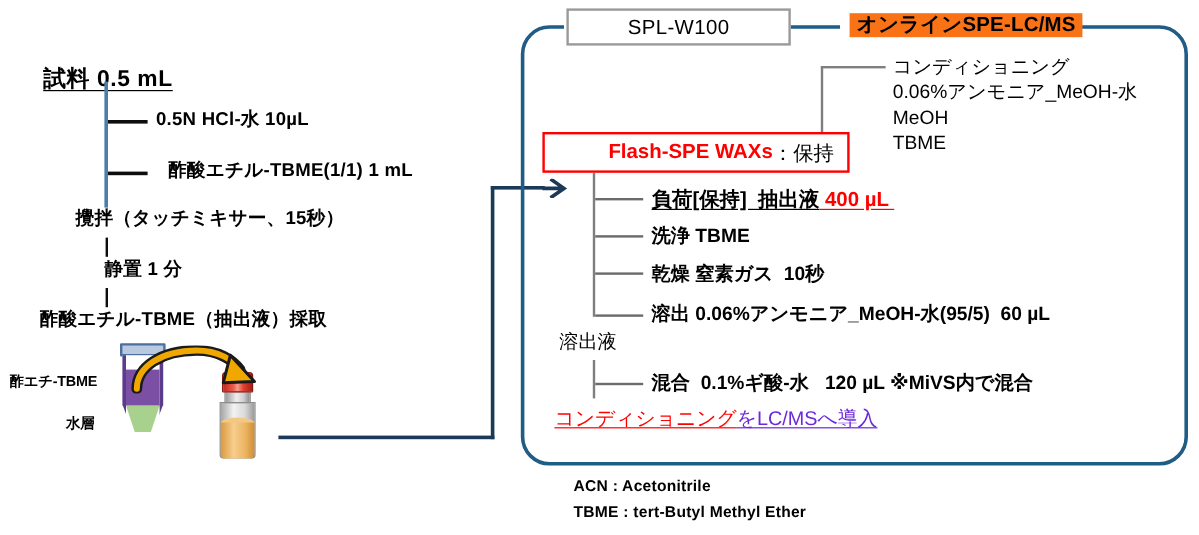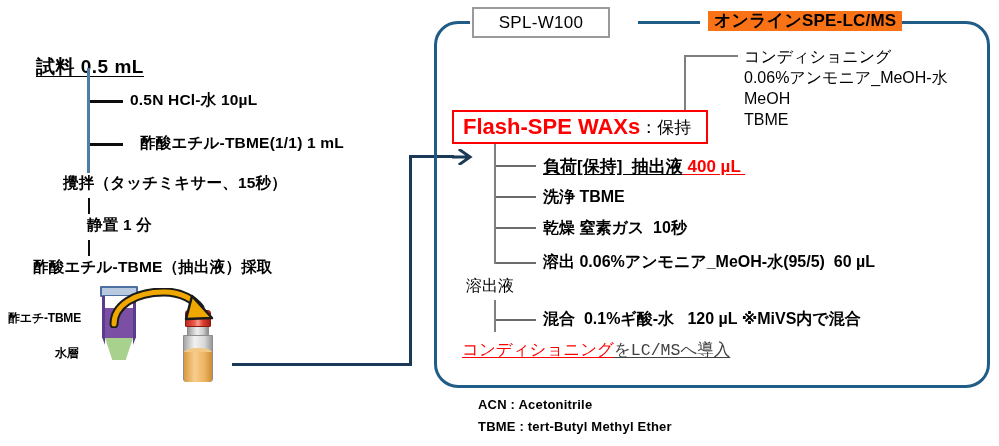--- a/index.html
+++ b/index.html
@@ -84,21 +84,21 @@
 
   
   #spe-container{
     left:434px;top:21px;width:556px;height:367px;
     border:3px solid #1f5c86;border-radius:24px;box-sizing:border-box;
   }
   #container-top-mask{left:470px;top:14px;width:168px;height:16px;background:#fff;}
   #container-title-mask{left:700px;top:14px;width:196px;height:16px;background:#fff;}
 
   #spl-box{
-    left:472px;top:7px;width:138px;height:31px;
+    left:472px;top:7px;width:187px;height:31px;
     border:2px solid #9a9a9a;background:#ffffff;box-sizing:border-box;
     display:flex;align-items:center;justify-content:center;
   }
   #spl-box span{font-size:17px;color:#000;letter-spacing:.3px;}
 
   #online-title{
     left:708px;top:11px;font-size:17px;font-weight:bold;letter-spacing:.2px;
     background:#f97316;padding:0 6px;
   }
 
@@ -106,21 +106,21 @@
   #cond-v{left:684px;top:56px;width:2px;height:58px;background:#7f7f7f;}
   #cond-h{left:684px;top:55px;width:54px;height:2px;background:#7f7f7f;}
   #cond-text{left:744px;top:46px;font-size:16px;line-height:1.32;}
 
   
   #flash-box{
     left:452px;top:110px;width:256px;height:34px;
     border:2px solid #ff0000;box-sizing:border-box;background:#fff;
     display:flex;align-items:center;
   }
-  #flash-box .red{color:#ff0000;font-weight:bold;font-size:22px;}
+  #flash-box .red{color:#ff0000;font-weight:bold;font-size:17px;margin-left:44px;}
   #flash-box .blk{color:#000;font-size:17px;}
 
   
   #tree-v1{left:494px;top:144px;width:2px;height:120px;background:#7f7f7f;}
   #tree-v2{left:494px;top:300px;width:2px;height:32px;background:#7f7f7f;}
   .tb{height:2px;background:#6b6b6b;left:496px;width:40px;position:absolute;}
   #tb1{top:165px;}
   #tb2{top:196px;}
   #tb3{top:227px;}
   #tb4{top:262px;}
@@ -130,21 +130,21 @@
   #step1{left:543px;top:155px;font-weight:bold;font-size:17px;}
   #step1 .ul{text-decoration:underline;text-underline-offset:2px;}
   #step1 .redv{color:#ff0000;font-weight:bold;}
   #step2{left:543px;top:187px;}
   #step3{left:543px;top:218px;}
   #step4{left:543px;top:252px;}
   #eluate-label{left:466px;top:277px;font-size:16px;}
   #step5{left:543px;top:309px;}
   #final-line{left:462px;top:340px;font-size:16.5px;}
   #final-line .red-u{color:#ff0000;text-decoration:underline;text-underline-offset:2px;}
-  #final-line .blk-u{color:#404040;text-decoration:underline;text-underline-offset:2px;font-family:Liberation Mono, monospace;}
+  #final-line .blk-u{color:#6d28d9;text-decoration:underline;text-underline-offset:2px;}
 
   
   .legend{font-size:13px;font-weight:bold;left:478px;letter-spacing:.2px;}
   #legend1{top:398px;}
   #legend2{top:420px;}
 </style>
 </head>
 <body>
 
 <div class="abs txt" id="sample-title">試料 0.5 mL</div>

